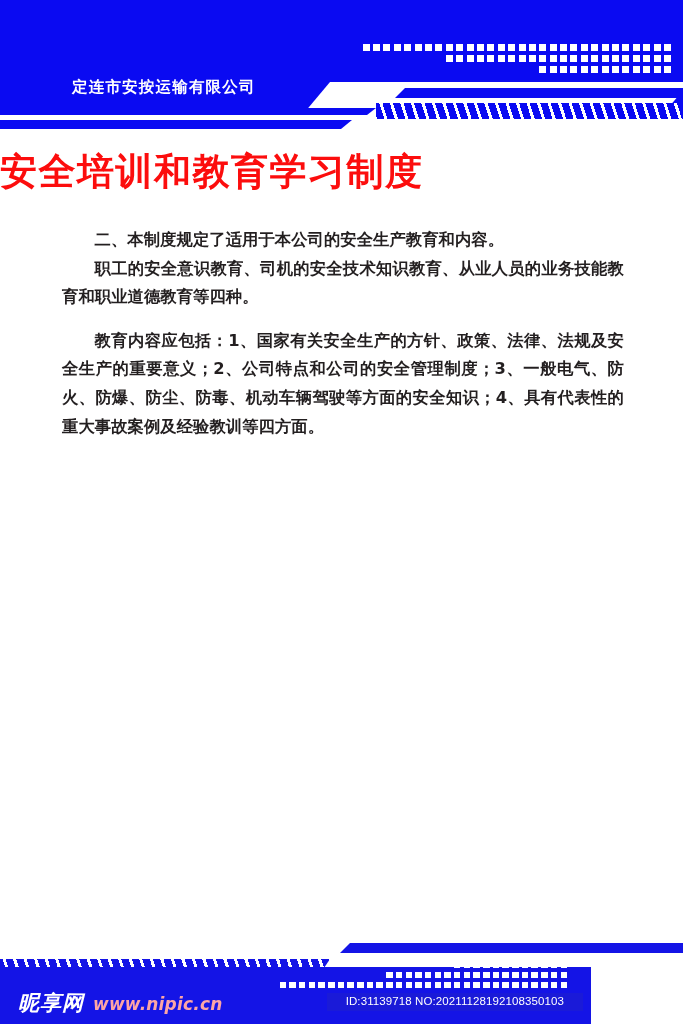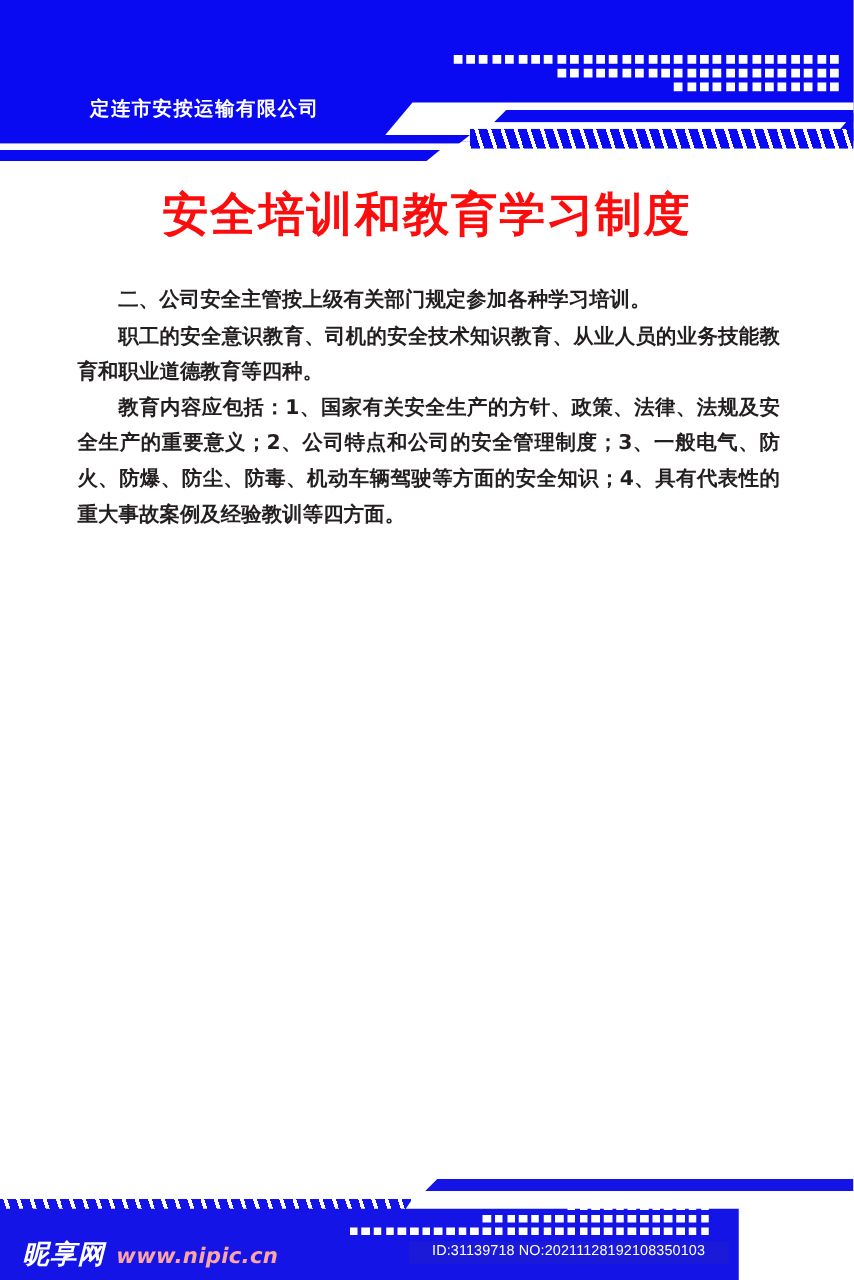--- a/index.html
+++ b/index.html
@@ -118,21 +118,20 @@
       #ffffff 7px, #ffffff 10px
     );
   }
 
   
   .title {
     position: absolute;
     left: 0;
     top: 152px;
     width: 683px;
-    text-align: center;
     font-size: 37px;
     font-weight: bold;
     color: #fc0d0d;
     letter-spacing: 1.5px;
     line-height: 1.1;
   }
 
   
   .content {
     position: absolute;
@@ -147,20 +146,21 @@
     line-height: 28.6px;
     text-align: justify;
     text-align-last: left;
     letter-spacing: 0.1px;
     margin: 0 0 0 0;
   }
   .para.indent {
     text-indent: 2em;
   }
   .para.gap {
+    margin-top: 15px;
   }
 
   
   .footer {
     position: absolute;
     left: 0;
     bottom: 0;
     width: 591px;
     height: 57px;
     background: #1414e6;
@@ -337,21 +337,21 @@
   <div class="header-slab"></div>
   <div class="header-hatch">
     <div class="hatch-inner"></div>
   </div>
   <div class="header-bar1"></div>
   <div class="header-bar2"></div>
 
   <div class="title">安全培训和教育学习制度</div>
 
   <div class="content">
-    <p class="para indent">二、公司安全主管按上级有关部门规定参加各种学习培训。</p>
+    <p class="para indent">二、本制度规定了适用于本公司的安全生产教育和内容。</p>
     <p class="para indent">职工的安全意识教育、司机的安全技术知识教育、从业人员的业务技能教育和职业道德教育等四种。</p>
     <p class="para indent gap">教育内容应包括：1、国家有关安全生产的方针、政策、法律、法规及安全生产的重要意义；2、公司特点和公司的安全管理制度；3、一般电气、防火、防爆、防尘、防毒、机动车辆驾驶等方面的安全知识；4、具有代表性的重大事故案例及经验教训等四方面。</p>
   </div>
 
   <div class="footer-slab"></div>
   <div class="footer-hatch">
     <div class="footer-hatch-inner"></div>
   </div>
   <div class="footer-bar"></div>
   <div class="footer">

